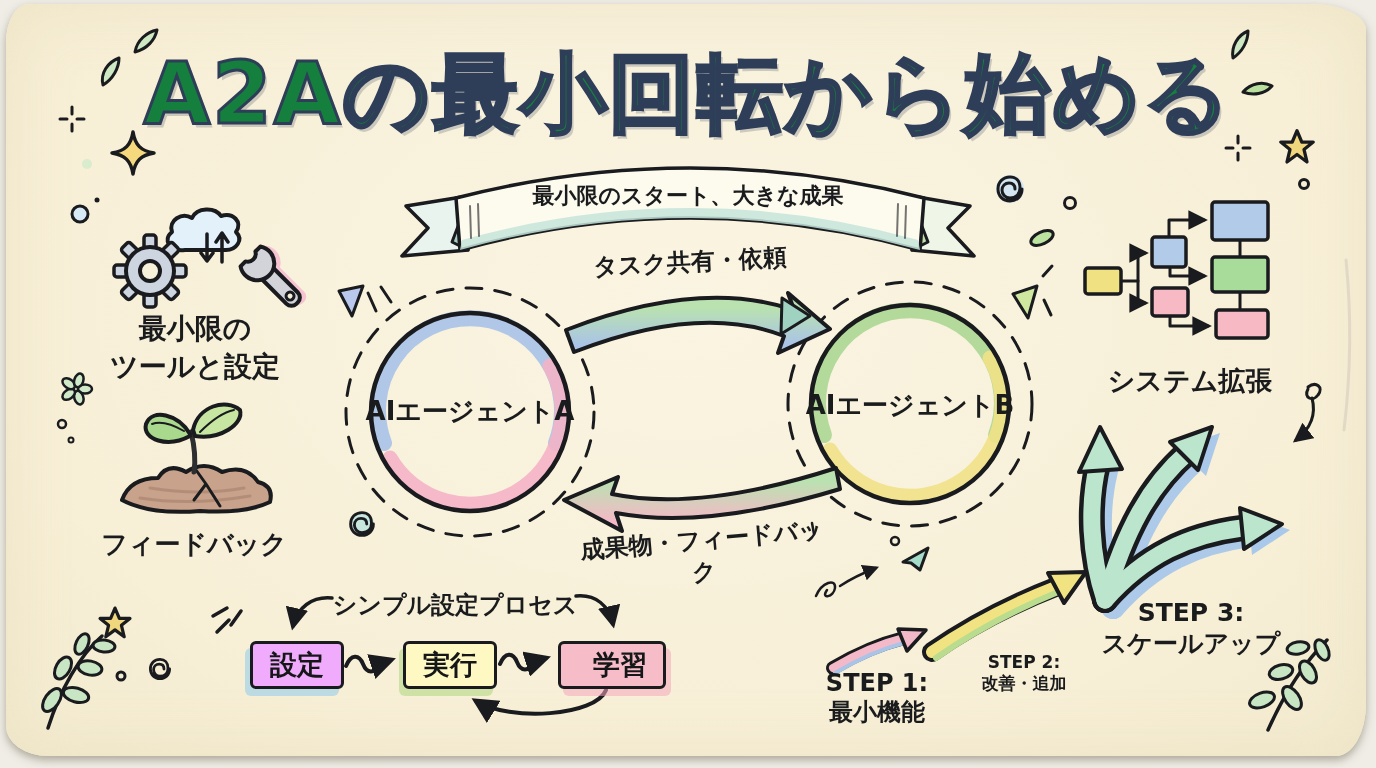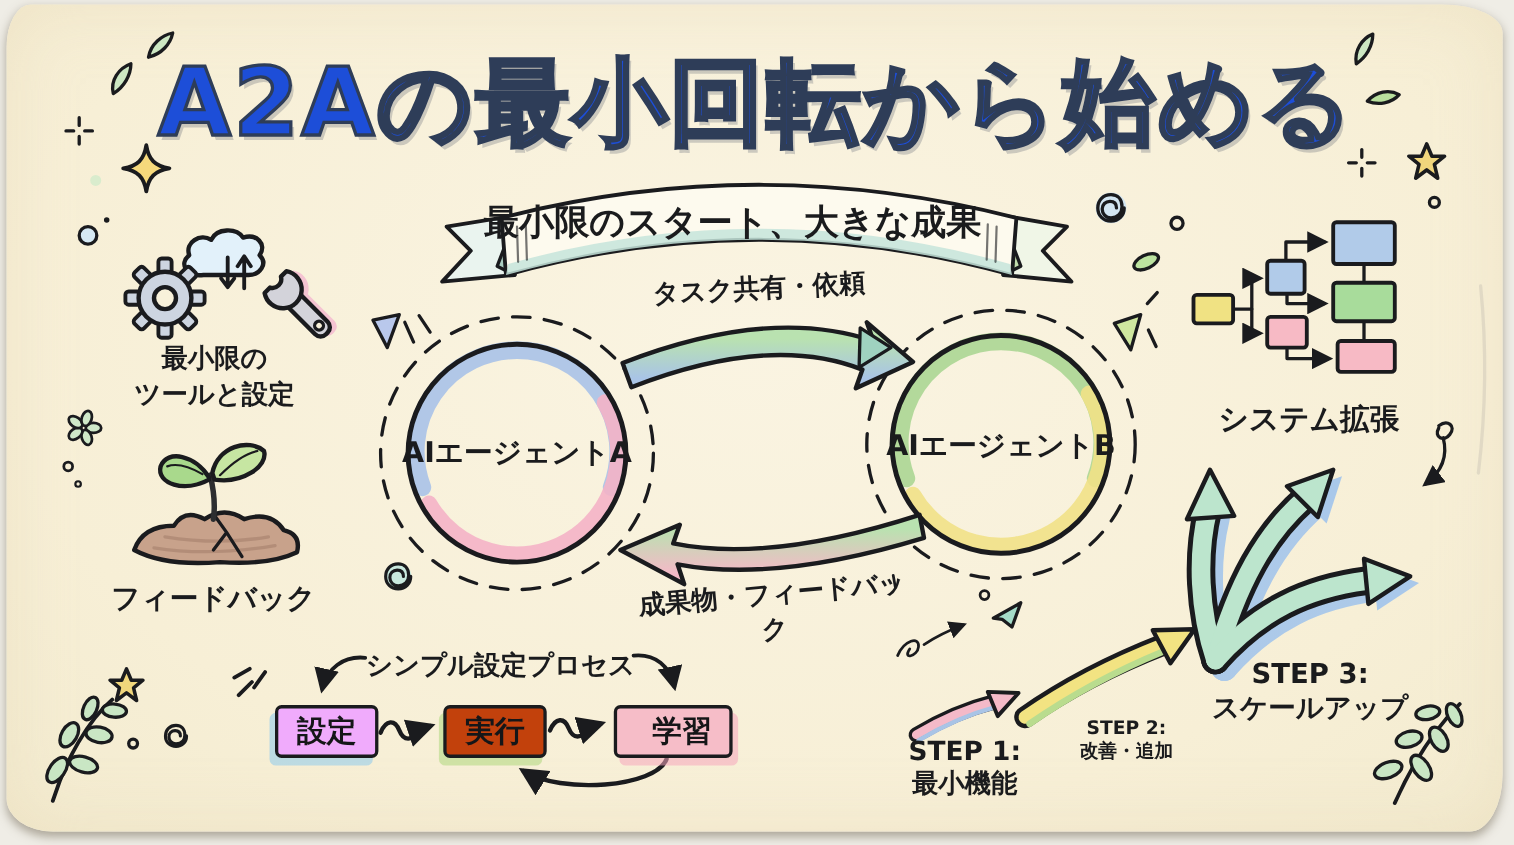--- a/index.html
+++ b/index.html
@@ -3,36 +3,36 @@
 <meta charset="utf-8">
 <style>
   html,body{margin:0;padding:0;width:1376px;height:768px;overflow:hidden;background:#efede6;}
   .paper{position:absolute;left:6px;top:4px;right:10px;bottom:12px;background:#f8f1da;
          background:radial-gradient(ellipse at 50% 40%, #faf4e2 0%, #f7efd6 70%, #f3ebcf 100%);
          border-radius:22px 55px 30px 42px / 38px 26px 52px 30px;
          box-shadow:0 4px 9px rgba(110,100,80,.5), inset 0 0 60px rgba(225,210,175,.35);}
   .art{position:absolute;left:0;top:0;z-index:1;}
   svg path,svg rect,svg circle,svg ellipse,svg polygon,svg line{stroke-linejoin:round;stroke-linecap:round;}
   .cap{position:absolute;z-index:5;font-family:"DejaVu Sans",sans-serif;font-weight:bold;color:#1a1b1d;text-align:center;}
-  .page-title{left:0;right:0;top:36px;font-size:86px;letter-spacing:2px;color:#1d4ed8;
+  .page-title{left:0;right:0;top:36px;font-size:86px;letter-spacing:2px;color:#15803d;
               -webkit-text-stroke:3px #2e3d58;text-shadow:3px 4px 0 rgba(45,55,80,.22);}
-  .banner-text{left:436px;top:181px;width:460px;font-size:32px;}
+  .banner-text{left:458px;top:181px;width:460px;font-size:22px;}
   .agent-label{width:220px;font-size:26px;}
   .agent-a{left:360px;top:394px;text-align:center;}
   .agent-b{left:800px;top:388px;}
   .flow-top{left:572px;top:246px;width:236px;font-size:24px;transform:rotate(-3deg);}
   .flow-bottom{left:578px;top:524px;width:250px;font-size:24px;transform:rotate(-5deg);}
-  .tools-cap{left:102px;top:310px;width:186px;font-size:24px;line-height:1.35;}
+  .tools-cap{left:102px;top:310px;width:186px;font-size:28px;line-height:1.35;}
   .sprout-cap{left:96px;top:527px;width:196px;font-size:26px;}
   .process-title{left:318px;top:589px;width:274px;font-size:24px;}
   .pbox{position:absolute;z-index:5;display:flex;align-items:center;justify-content:center;
         font-family:"DejaVu Sans",sans-serif;font-weight:bold;font-size:27px;color:#151618;
         border:3.5px solid #1a1b1e;border-radius:6px;height:42px;}
   .pbox-setup{left:250px;top:641px;width:88px;background:#f0abfc;box-shadow:-5px 7px 0 rgba(150,205,235,.6);}
-  .pbox-run{left:403px;top:641px;width:88px;background:#c2410c;box-shadow:-4px 7px 0 rgba(175,215,125,.55);}
+  .pbox-run{left:403px;top:641px;width:88px;background:#fef9c3;box-shadow:-4px 7px 0 rgba(175,215,125,.55);}
   .pbox-learn{left:558px;top:641px;width:86px;background:#f6bdc8;box-shadow:5px 7px 0 rgba(245,165,190,.55);padding-left:16px;}
   .expansion-cap{left:1102px;top:363px;width:176px;font-size:27px;}
   .roadmap{line-height:1.22;}
   .step1{left:810px;top:669px;width:134px;font-size:24px;}
   .step2{left:948px;top:652px;width:152px;font-size:17px;}
   .step3{left:1100px;top:598px;width:182px;font-size:25px;}
 </style>
 </head>
 <body>
 

